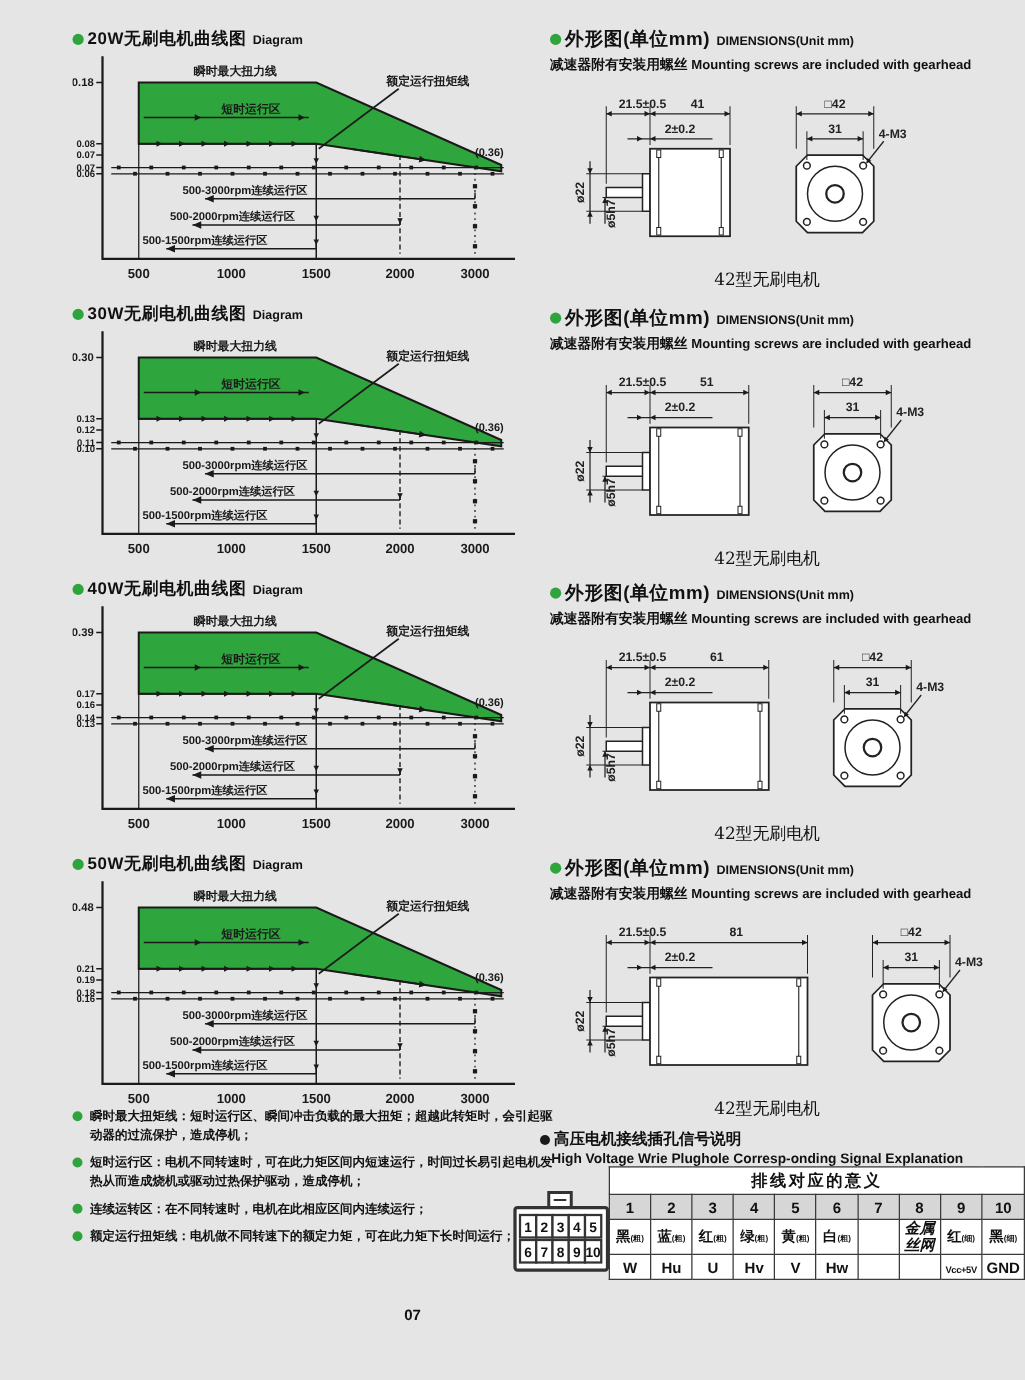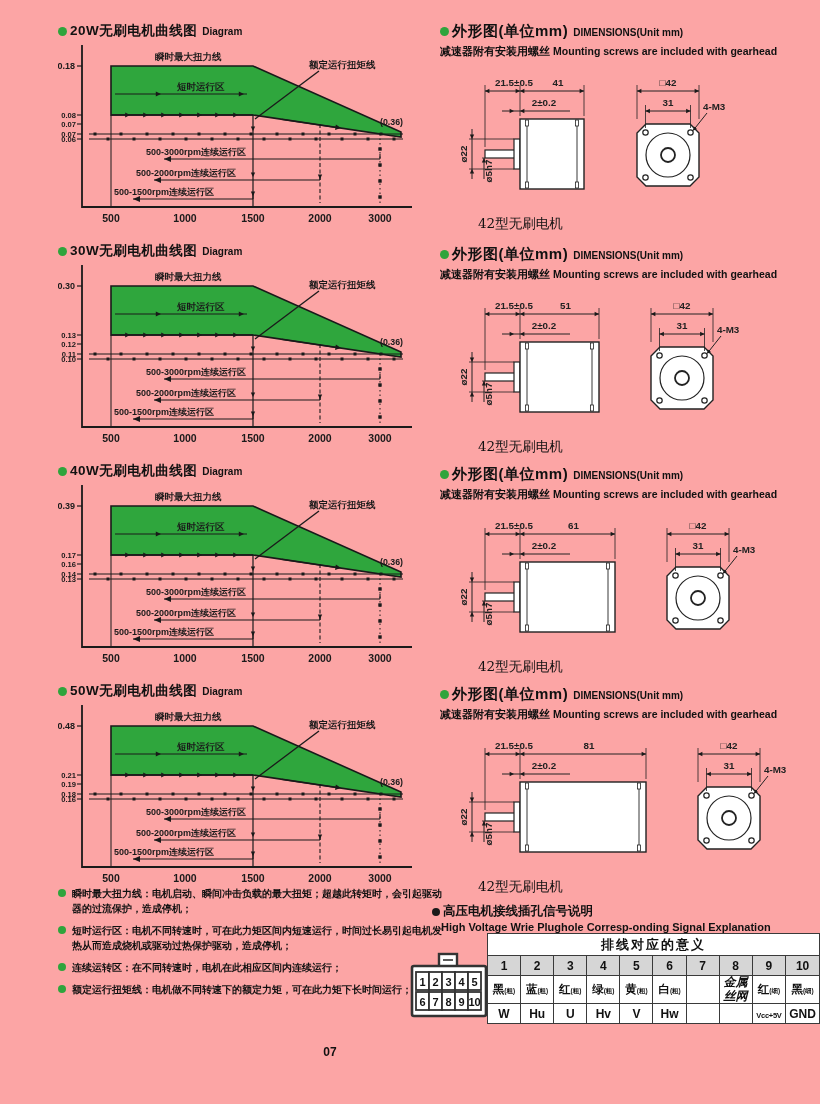--- a/index.html
+++ b/index.html
@@ -1,34 +1,34 @@
 <!DOCTYPE html>
 <html><head>
 <meta charset="utf-8">
 <style>
   html,body{margin:0;padding:0;background:#fff;}
-  .page{position:relative;width:820px;height:1104px;background:#fca5a5;overflow:hidden;
+  .page{position:relative;width:820px;height:1104px;background:#e5e5e5;overflow:hidden;
         font-family:"Liberation Sans","DejaVu Sans",sans-serif;color:#111;}
   
   .sec-title{display:flex;align-items:baseline;white-space:nowrap;}
   .dot{width:9px;height:9px;border-radius:50%;background:#2fa43c;display:inline-block;
        align-self:center;margin-right:3px;flex:0 0 auto;}
   .dot.black{background:#1a1a1a;}
   .cn-b{font-weight:bold;font-size:13.5px;letter-spacing:.5px;}
   .en-b{font-weight:bold;font-size:10px;margin-left:5px;}
   
   .chart-block{position:absolute;left:58px;width:384px;}
   .chart-block svg{display:block;margin-top:1px;}
   svg text{font-family:"Liberation Sans","DejaVu Sans",sans-serif;}
   
   .dim-block{position:absolute;left:440px;width:378px;}
   .dim-head .cn-b{font-size:15px;}
   .dim-sub{font-size:11px;font-weight:bold;margin-top:3px;white-space:nowrap;}
   .dim-sub .en{font-size:10.5px;}
-  .dim-caption{position:absolute;top:193px;left:38px;width:178px;text-align:left;
+  .dim-caption{position:absolute;top:193px;left:38px;width:178px;text-align:right;
                font-family:"DejaVu Serif","Liberation Serif",serif;font-size:13.5px;}
   
   .notes{position:absolute;left:58px;top:886px;width:392px;}
   .note{display:flex;margin-bottom:7px;}
   .note .dot{width:8px;height:8px;margin-top:3px;margin-right:6px;align-self:flex-start;}
   .note .txt{font-size:10px;line-height:1.5;font-weight:bold;}
   
   .signal{position:absolute;left:432px;top:903px;width:388px;}
   .signal .head-cn{font-size:12.5px;font-weight:bold;display:flex;}
   .signal .head-cn .dot{width:8px;height:8px;}
@@ -704,21 +704,21 @@
         <text x="324" y="51" font-size="9.8" font-weight="bold" fill="#222">4-M3</text>
         <line x1="328" y1="54" x2="314.5" y2="71" stroke="#222" stroke-width="1"></line>
         <polygon points="312,67.8 316,67.8 314,71.8" fill="#1a1a1a" transform="rotate(38 314 71.8)"></polygon>
       </svg>
     <div class="dim-caption">42型无刷电机</div>
   </div>
 
   <div class="notes">
     <div class="note">
       <span class="dot"></span>
-      <span class="txt">瞬时最大扭力线：电机启动、瞬间冲击负载的最大扭矩；超越此转矩时，会引起驱动器的过流保护，造成停机；</span>
+      <span class="txt">瞬时最大扭矩线：短时运行区、瞬间冲击负载的最大扭矩；超越此转矩时，会引起驱动器的过流保护，造成停机；</span>
     </div>
     <div class="note">
       <span class="dot"></span>
       <span class="txt">短时运行区：电机不同转速时，可在此力矩区间内短速运行，时间过长易引起电机发热从而造成烧机或驱动过热保护驱动，造成停机；</span>
     </div>
     <div class="note">
       <span class="dot"></span>
       <span class="txt">连续运转区：在不同转速时，电机在此相应区间内连续运行；</span>
     </div>
     <div class="note">

